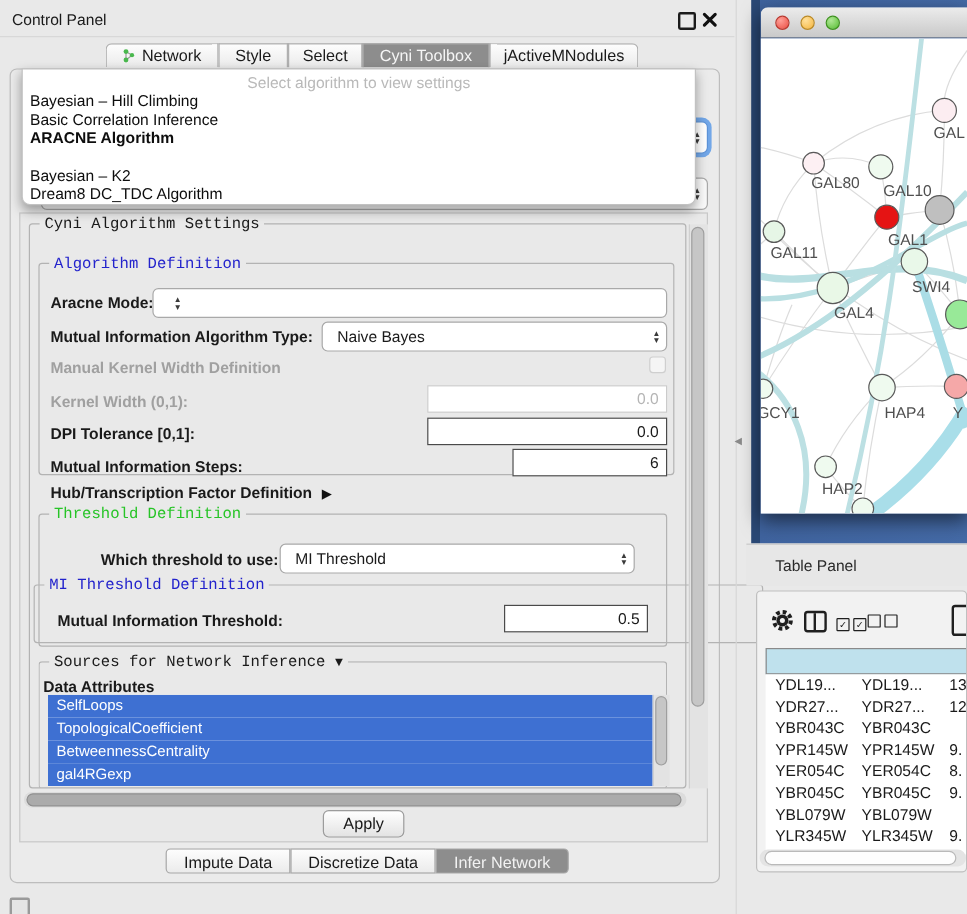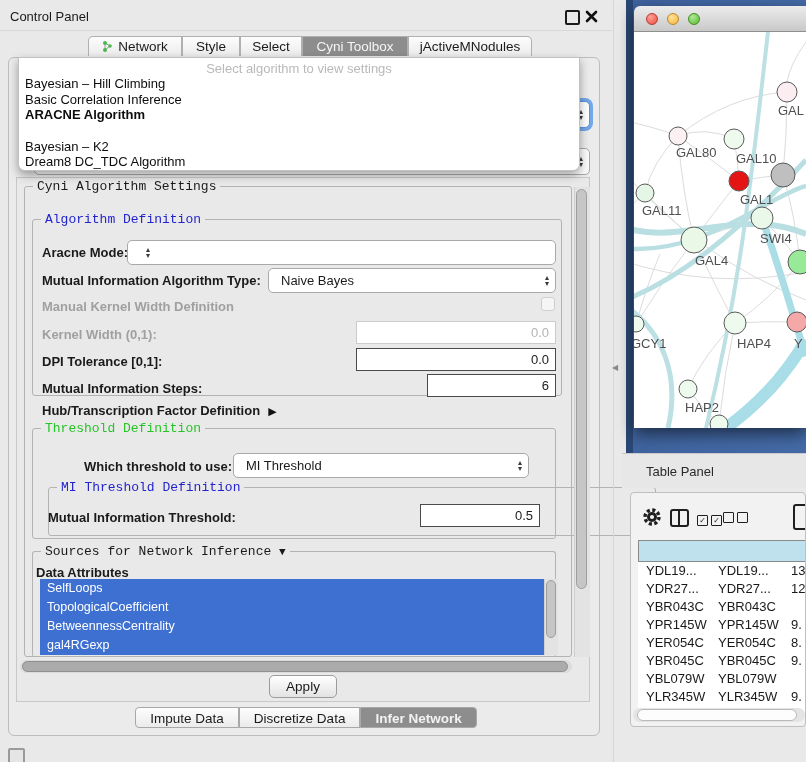--- a/index.html
+++ b/index.html
@@ -51,21 +51,21 @@
   .vsb{position:absolute;background:#e3e3e3;border-left:1px solid #d0d0d0;}
   .vsb .th{position:absolute;left:1px;background:#c6c6c6;border:1px solid #9e9e9e;border-radius:6px;box-sizing:border-box;}
   .hsb{position:absolute;background:#dcdcdc;border-radius:7px;}
   .hsb .th{position:absolute;background:#ababab;border:1px solid #8f8f8f;border-radius:6px;box-sizing:border-box;}
   .applybtn{position:absolute;left:269px;top:675px;width:68px;height:23px;border:1px solid #9c9c9c;border-radius:5px;
             background:linear-gradient(#ffffff,#e3e3e3);text-align:center;line-height:21px;font-size:13.5px;box-sizing:border-box;}
   .btabs{left:0;top:707px;width:612px;height:23px;display:flex;justify-content:center;}
   .btab{height:21px;line-height:21px;padding:0 14px;background:linear-gradient(#fdfdfd,#ebebeb);
         border:1px solid #a8a8a8;font-size:13.5px;box-sizing:border-box;}
   .btab.first{border-radius:4px 0 0 4px;}
-  .btab.last{border-radius:0 4px 4px 0;font-weight:bold;}
+  .btab.last{border-radius:0 4px 4px 0;}
   .btab.sel{background:#8d8d8d;color:#f2f2f2;}
   .cornerbtn{left:8px;top:748px;width:13px;height:16px;background:#e5e5e5;border:2px solid #9a9a9a;border-radius:2px;}
   .vline{left:613px;top:0;width:1px;height:762px;background:#d6d6d6;}
   .divarrow{left:612px;top:363px;font-size:8px;color:#8a8a8a;}
   
   .bluebg{left:626px;top:0;width:180px;height:453px;background:linear-gradient(90deg,#2a4875 0,#2a4875 7px,#3f639e 7px,#446aa6 100%);}
   .netwin{left:634px;top:6px;width:172px;height:422px;border-radius:6px 0 0 0;box-shadow:0 6px 16px rgba(0,0,0,0.55);}
   .nettb{position:absolute;left:0;top:0;width:172px;height:26px;background:linear-gradient(#ececec,#c9c9c9);
          border-bottom:1px solid #8f8f8f;border-radius:6px 0 0 0;box-sizing:border-box;}
   .light{position:absolute;top:7px;width:12px;height:12px;border-radius:50%;box-sizing:border-box;}
@@ -191,21 +191,21 @@
     <span class="gt green">Threshold Definition</span>
   </div>
   <div class="lbl" style="left:84px;top:459px;">Which threshold to use:</div>
   <div class="combo" style="left:233px;top:453px;width:296px;height:25px;">
     <span class="cv">MI Threshold</span>
     <span class="arr">
         <span>▴</span>
         <span>▾</span>
       </span>
   </div>
-  <div class="g" style="left:48px;top:487px;width:608px;height:49px;">
+  <div class="g" style="left:28px;top:487px;width:608px;height:49px;">
     <span class="gt blue">MI Threshold Definition</span>
   </div>
   <div class="lbl" style="left:48px;top:510px;">Mutual Information Threshold:</div>
   <div class="tf" style="left:420px;top:504px;width:120px;height:23px;">0.5</div>
 
   <div class="g" style="left:32px;top:551px;width:524px;height:106px;border-bottom:none;">
     <span class="gt"><span>Sources for Network Inference</span> <span style="font-size:11px;">▼</span></span>
   </div>
   <div class="lbl" style="left:36px;top:565px;">Data Attributes</div>
   <div class="srclist">

